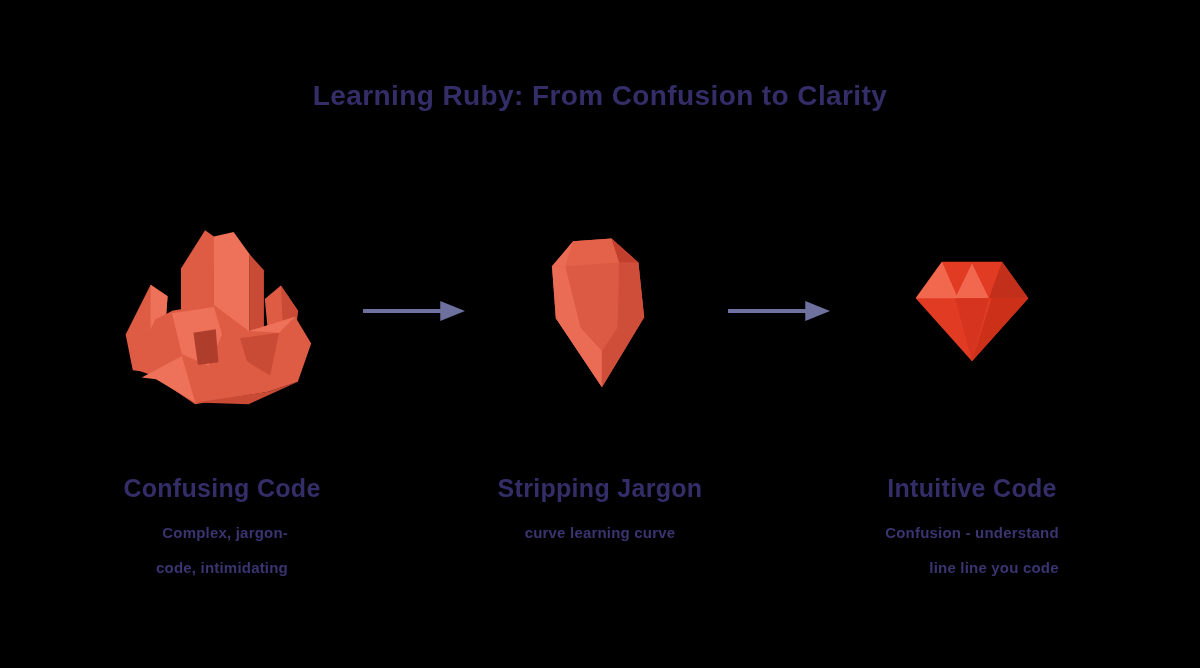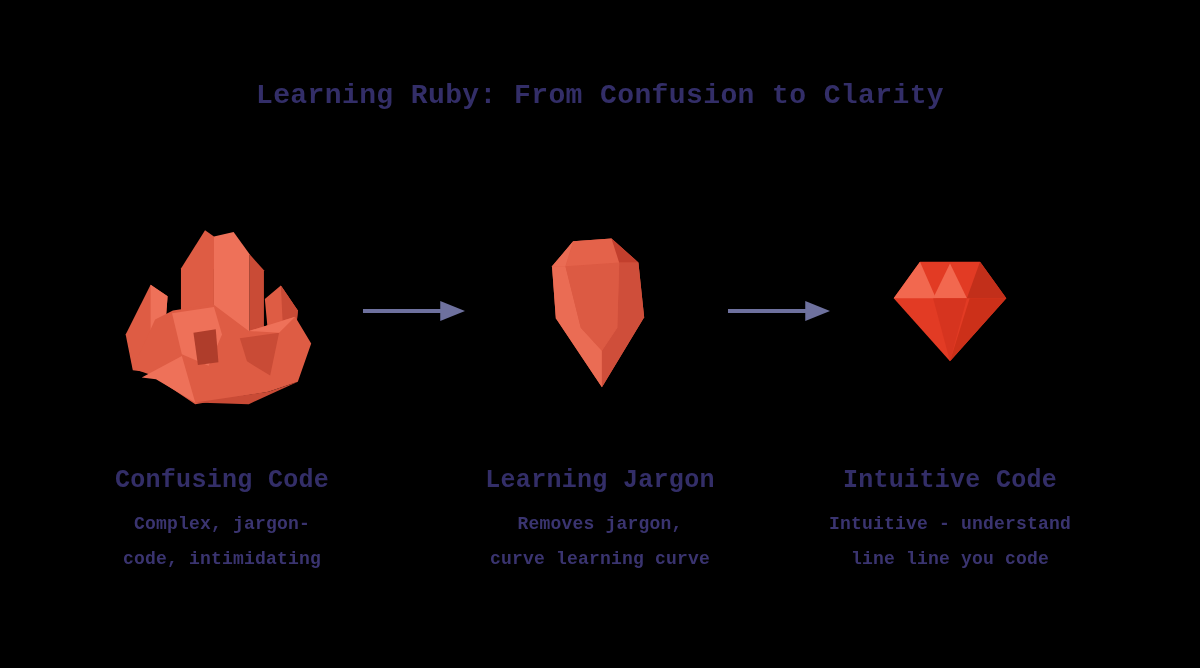--- a/index.html
+++ b/index.html
@@ -1,44 +1,44 @@
 <!DOCTYPE html>
 <html style="--background: #000000; --ink: #332E68; --ink-body: #3A3470; --arrow: #6E719E; --crystal-light: #EE7159; --crystal-mid: #DE5C44; --crystal-dark: #C94B36; --crystal-deep: #AF3D2B; --gem-light: #EA6C54; --gem-mid: #DC5A43; --gem-top: #E4624A; --gem-darkest: #C23F2D; --gem-side: #CF4E3A; --ruby-base: #E23B24; --ruby-light: #F2684F; --ruby-dark: #C22F1A; --ruby-dark2: #CC3019; --ruby-mid: #D6341F;"><head>
 <meta charset="utf-8">
 <style>
   * { margin:0; padding:0; box-sizing:border-box; }
   html,body { background:#000; }
   .canvas {
     position:relative; width:1200px; height:668px;
     background:var(--background); overflow:hidden;
-    font-family:Liberation Mono, monospace;
+    font-family:Liberation Sans, sans-serif;
   }
   .title {
     position:absolute; top:80px; left:0; width:100%;
     text-align:center; font-size:28px; font-weight:700;
     letter-spacing:0.4px; color:var(--ink);
   }
   .stage {
     position:absolute; top:178px; width:340px;
     display:flex; flex-direction:column; align-items:center;
   }
   .stage-1 { left:52px; }
   .stage-2 { left:430px; }
-  .stage-3 { left:780px; }
+  .stage-3 { left:802px; }
   .icon-area {
     height:264px; width:100%;
     display:flex; align-items:center; justify-content:center;
   }
   .stage-heading {
-    margin-top:24px; font-size:25px; font-weight:700;
+    margin-top:32px; font-size:25px; font-weight:700;
     color:var(--ink); text-align:right; letter-spacing:0.3px;
   }
   .stage-body {
-    margin-top:12px; font-size:18px; font-weight:600;
-    color:var(--ink-body); text-align:center; line-height:35px;
+    margin-top:12px; font-size:15px; font-weight:600;
+    color:var(--ink-body); text-align:right; line-height:35px;
     letter-spacing:0.2px;
   }
   .arrow { position:absolute; top:298px; width:104px; height:26px; }
   .arrow-1 { left:362px; }
   .arrow-2 { left:727px; }
   .arrow-line { stroke:var(--arrow); stroke-width:4.2; }
   .arrow-head { fill:var(--arrow); }
   
   .f-cl{fill:var(--crystal-light)} .f-cm{fill:var(--crystal-mid)}
   .f-cd{fill:var(--crystal-dark)}  .f-cdp{fill:var(--crystal-deep)}
@@ -92,23 +92,22 @@
       <svg width="116" height="168" viewBox="0 0 120 175">
         <polygon class="f-gm" points="32,16 72,13 100,38 106,95 62,168 14,96 10,42"></polygon>
         <polygon class="f-gl" points="10,42 24,42 40,106 62,130 62,168 14,96"></polygon>
         <polygon class="f-gs" points="80,38 100,38 106,95 62,168 62,130 78,106"></polygon>
         <polygon class="f-gm" points="24,42 80,38 78,106 62,130 40,106"></polygon>
         <polygon class="f-gt" points="32,16 72,13 80,38 24,42"></polygon>
         <polygon class="f-gl" points="32,16 24,42 10,42"></polygon>
         <polygon class="f-gdk" points="72,13 100,38 80,38"></polygon>
       </svg>
     </div>
-    <div class="stage-heading">Learning Jargon</div>
+    <div class="stage-heading">Stripping Jargon</div>
     <div class="stage-body">
-      <div>Removes jargon,</div>
       <div>curve learning curve</div>
     </div>
   </div>
 
   <svg class="arrow arrow-2" viewBox="0 0 105 26">
     <line class="arrow-line" x1="1" y1="13" x2="82" y2="13"></line>
     <polygon class="arrow-head" points="79,3 104,13 79,23"></polygon>
   </svg>
 
   <div class="stage stage-3">
@@ -117,18 +116,18 @@
         <polygon class="f-rb" points="33,6 97,6 125,45 65,112 5,45"></polygon>
         <polygon class="f-rl" points="5,45 33,6 50,45"></polygon>
         <polygon class="f-rl" points="47,45 65,8 83,45"></polygon>
         <polygon class="f-rd" points="83,45 97,6 125,45"></polygon>
         <polygon class="f-rm" points="47,45 83,45 65,112"></polygon>
         <polygon class="f-rd2" points="86,45 125,45 65,112"></polygon>
       </svg>
     </div>
     <div class="stage-heading">Intuitive Code</div>
     <div class="stage-body">
-      <div>Intuitive - understand</div>
+      <div>Confusion - understand</div>
       <div>line line you code</div>
     </div>
   </div>
 
 </div>
 
 </body></html>

